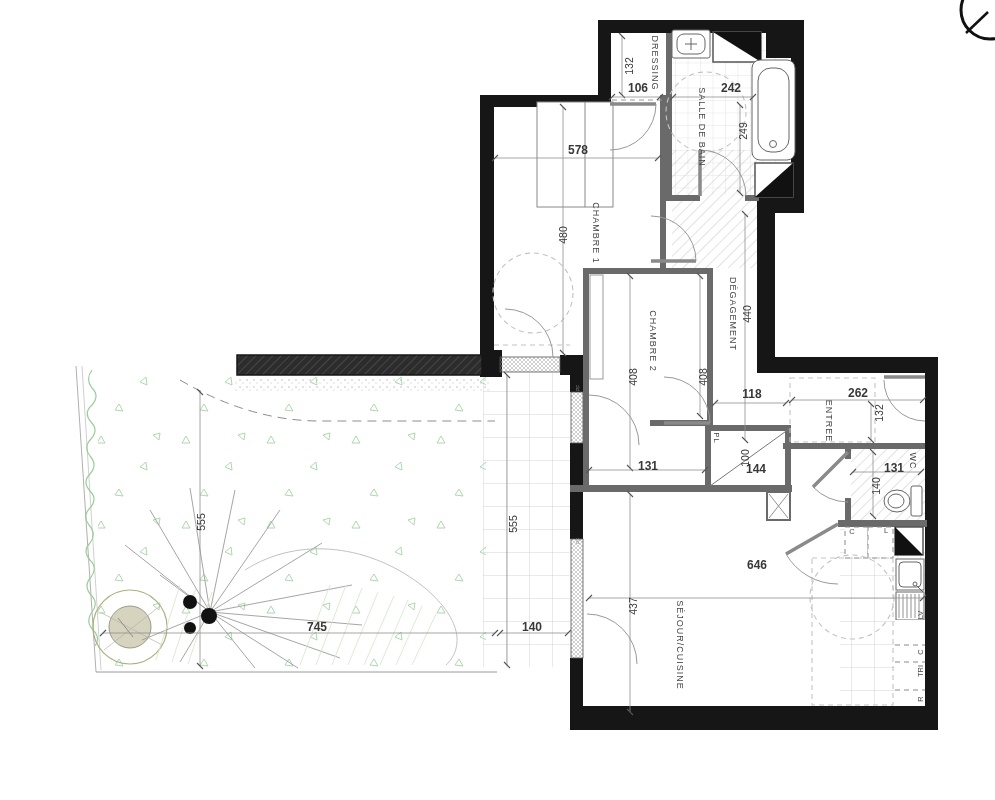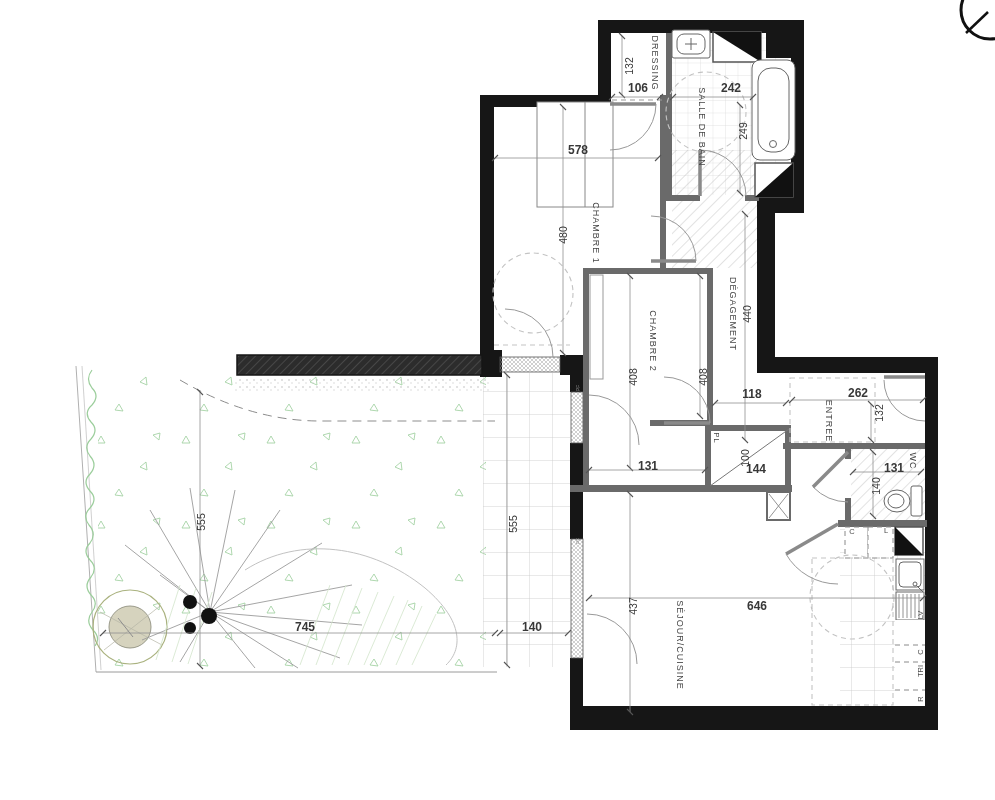--- a/index.html
+++ b/index.html
@@ -314,24 +314,24 @@
 <div class="lbl vdim" style="left:633px;top:377px">408</div>
 <div class="lbl vdim" style="left:703px;top:377px">408</div>
 <div class="lbl hdim" style="left:648px;top:466px">131</div>
 <div class="lbl hdim" style="left:752px;top:394px">118</div>
 <div class="lbl hdim" style="left:858px;top:393px">262</div>
 <div class="lbl vdim" style="left:879px;top:413px">132</div>
 <div class="lbl vdim" style="left:745px;top:458px">100</div>
 <div class="lbl hdim" style="left:756px;top:469px">144</div>
 <div class="lbl hdim" style="left:894px;top:468px">131</div>
 <div class="lbl vdim" style="left:876px;top:486px">140</div>
-<div class="lbl hdim" style="left:757px;top:606px">646</div>
+<div class="lbl hdim" style="left:757px;top:565px">646</div>
 <div class="lbl vdim" style="left:633px;top:606px">437</div>
 <div class="lbl vdim" style="left:201px;top:522px">555</div>
-<div class="lbl hdim" style="left:305px;top:627px">745</div>
+<div class="lbl hdim" style="left:317px;top:627px">745</div>
 <div class="lbl vdim" style="left:513px;top:524px">555</div>
 <div class="lbl hdim" style="left:532px;top:627px">140</div>
 
 <div class="lbl room" style="left:716px;top:438px;font-size:7.5px">PL</div>
 <div class="lbl sm" style="left:852px;top:531px">C</div>
 <div class="lbl sm" style="left:886px;top:530px">L</div>
 <div class="lbl smv" style="left:920px;top:615px">LV</div>
 <div class="lbl smv" style="left:920px;top:652px">C</div>
 <div class="lbl smv" style="left:920px;top:671px">TRI</div>
 <div class="lbl smv" style="left:920px;top:699px">R</div>

